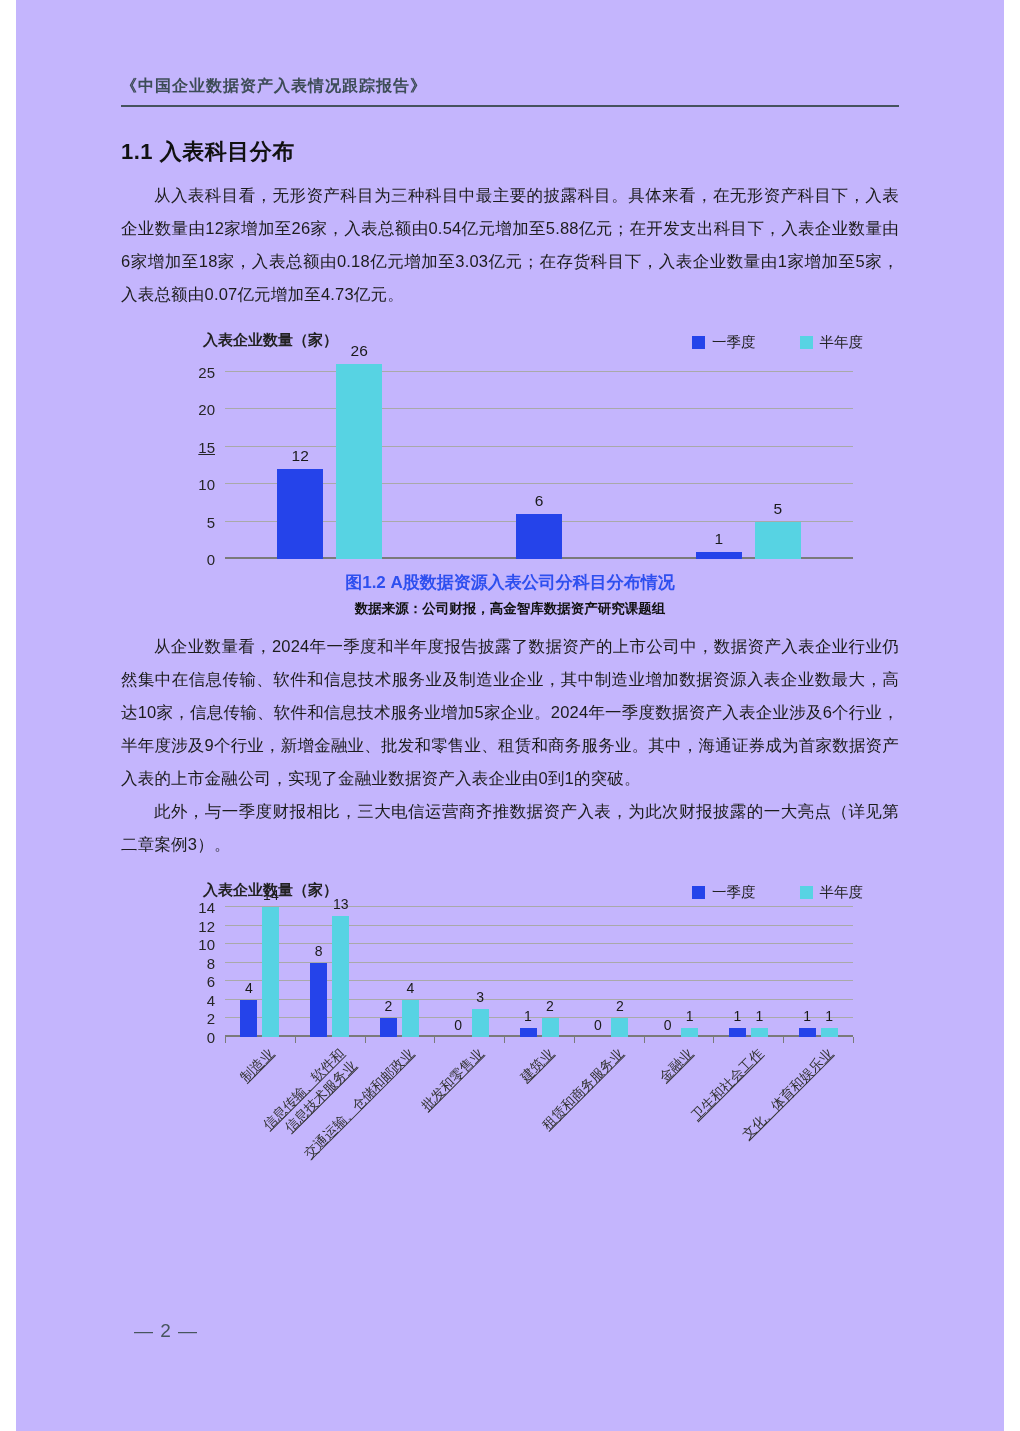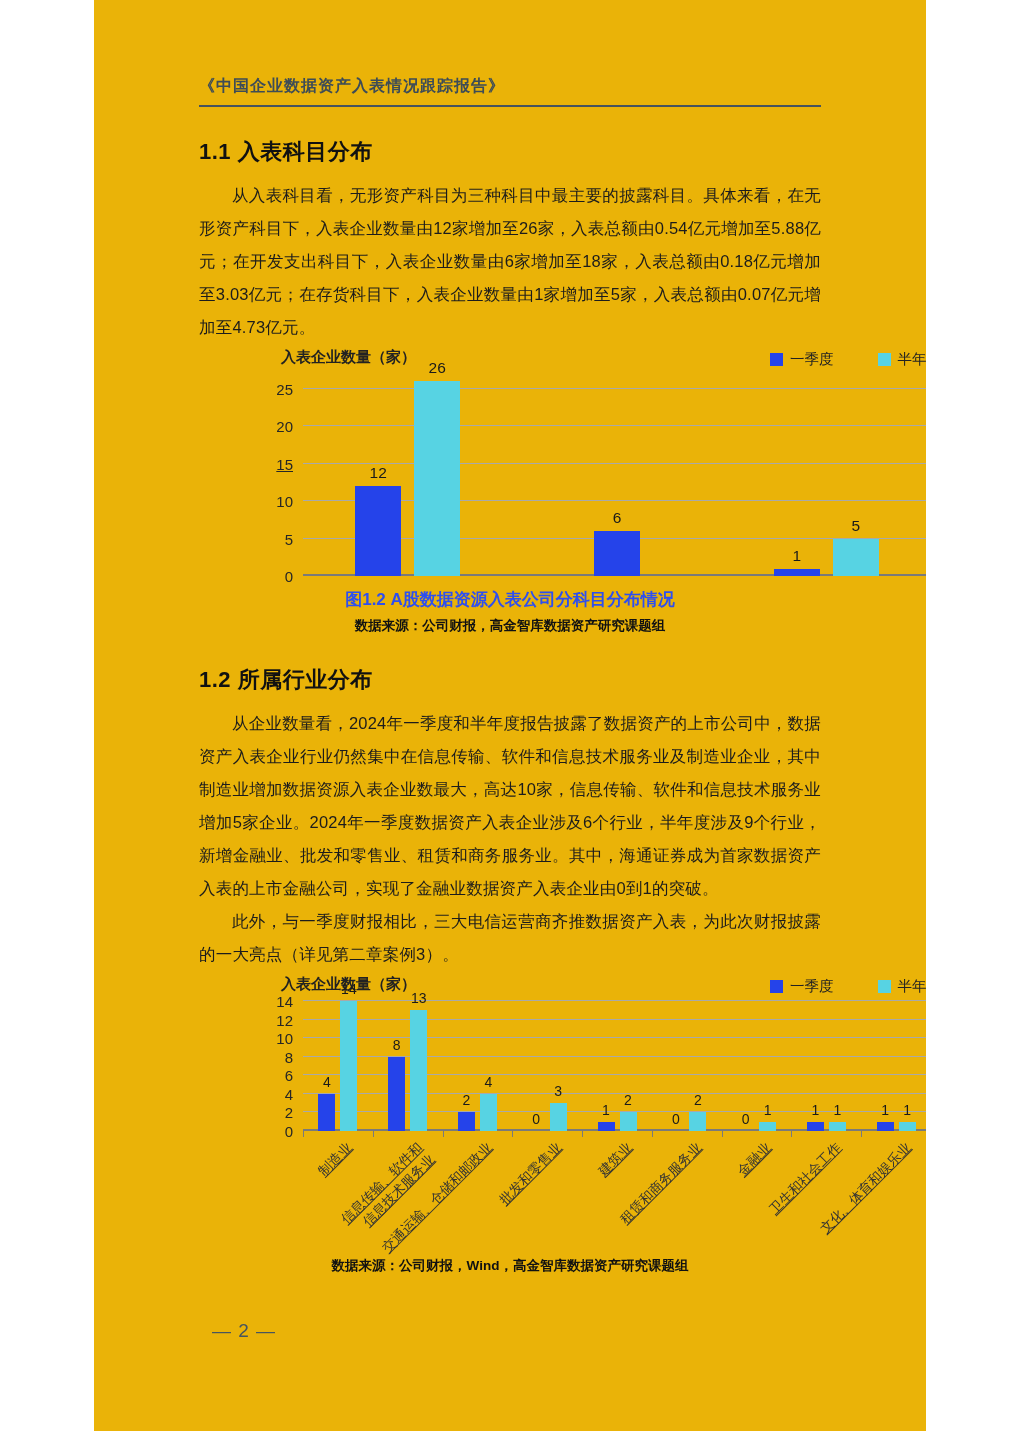--- a/index.html
+++ b/index.html
@@ -1,34 +1,34 @@
 <!DOCTYPE html>
 <html><head>
 <meta charset="utf-8">
 <style>
   * { margin:0; padding:0; box-sizing:border-box; }
   html,body { background:#ffffff; }
   body { font-family:"Liberation Sans","DejaVu Sans",sans-serif; }
   .page {
-    position:relative; width:832px; height:1431px; margin:0 auto;
-    background:#eab308; overflow:hidden; padding:76px 105px 0 105px;
+    position:relative; width:988px; height:1431px; margin:0 auto;
+    background:#c4b5fd; overflow:hidden; padding:76px 105px 0 105px;
   }
   
   .doc-header { color:#3d4c57; font-size:16px; font-weight:600; letter-spacing:1px; }
   .header-rule { border:none; border-top:2px solid #46535e; margin-top:8px; }
   
   h2.sec { color:#111; font-size:22px; font-weight:bold; margin-top:30px; letter-spacing:0.5px; }
   
   p.body-text {
     margin-top:12px; font-size:16.5px; line-height:33px; color:#1c1c1c;
     text-align:justify; text-indent:2em; letter-spacing:0.2px;
   }
   p.body-text.cont { margin-top:0; }
   
-  .chart { position:relative; width:810px; margin-top:4px; }
+  .chart { position:relative; width:810px; margin-top:20px; }
   .chart-top { position:relative; height:26px; }
   .y-axis-label { position:absolute; left:82px; top:0; font-size:15px; font-weight:bold; color:#222; }
   .legend { position:absolute; right:68px; top:2px; display:flex; gap:22px; align-items:center; }
   .legend-item { display:flex; align-items:center; gap:7px;padding-left:22px; }
   .lg-sq { width:13px; height:13px; display:inline-block; }
   .lg-txt { font-size:14.5px; color:#222; }
   .plot-area { position:relative; margin-left:104px; width:628px; }
   .plot { position:relative; width:100%; display:flex; }
   .chart[data-chart="0"] .plot { height:202px; }
   .chart[data-chart="1"] .plot { height:130px; }
@@ -121,21 +121,20 @@
               <div class="bar" style="height: 18.5185%; background: rgb(87, 211, 227);"></div>
               <span class="val-label" style="bottom: calc(18.5185% + 4px);">5</span>
             </div>
           </div>
         </div>
     </div>
   </div>
   <div class="fig-caption">图1.2 A股数据资源入表公司分科目分布情况</div>
   <div class="fig-source">数据来源：公司财报，高金智库数据资产研究课题组</div>
 
-  <h2 class="sec">1.2 所属行业分布</h2>
   <p class="body-text">从企业数量看，2024年一季度和半年度报告披露了数据资产的上市公司中，数据资产入表企业行业仍然集中在信息传输、软件和信息技术服务业及制造业企业，其中制造业增加数据资源入表企业数最大，高达10家，信息传输、软件和信息技术服务业增加5家企业。2024年一季度数据资产入表企业涉及6个行业，半年度涉及9个行业，新增金融业、批发和零售业、租赁和商务服务业。其中，海通证券成为首家数据资产入表的上市金融公司，实现了金融业数据资产入表企业由0到1的突破。</p>
   <p class="body-text cont">此外，与一季度财报相比，三大电信运营商齐推数据资产入表，为此次财报披露的一大亮点（详见第二章案例3）。</p>
 
   <div class="chart" data-chart="1">
     <div class="chart-top">
       <div class="y-axis-label">入表企业数量（家）</div>
       <div class="legend">
           <span class="legend-item">
             <span class="lg-sq" style="background: rgb(37, 67, 234);"></span>
             <span class="lg-txt">一季度</span>
@@ -308,16 +307,15 @@
             <div>卫生和社会工作</div>
           </span>
         </div>
         <div class="x-cell">
           <span class="rlabel">
             <div>文化、体育和娱乐业</div>
           </span>
         </div>
       </div>
   </div>
-  <div class="fig-source">数据来源：公司财报，Wind，高金智库数据资产研究课题组</div>
 
   <div class="page-number">— 2 —</div>
 </div>
 
 </body></html>

